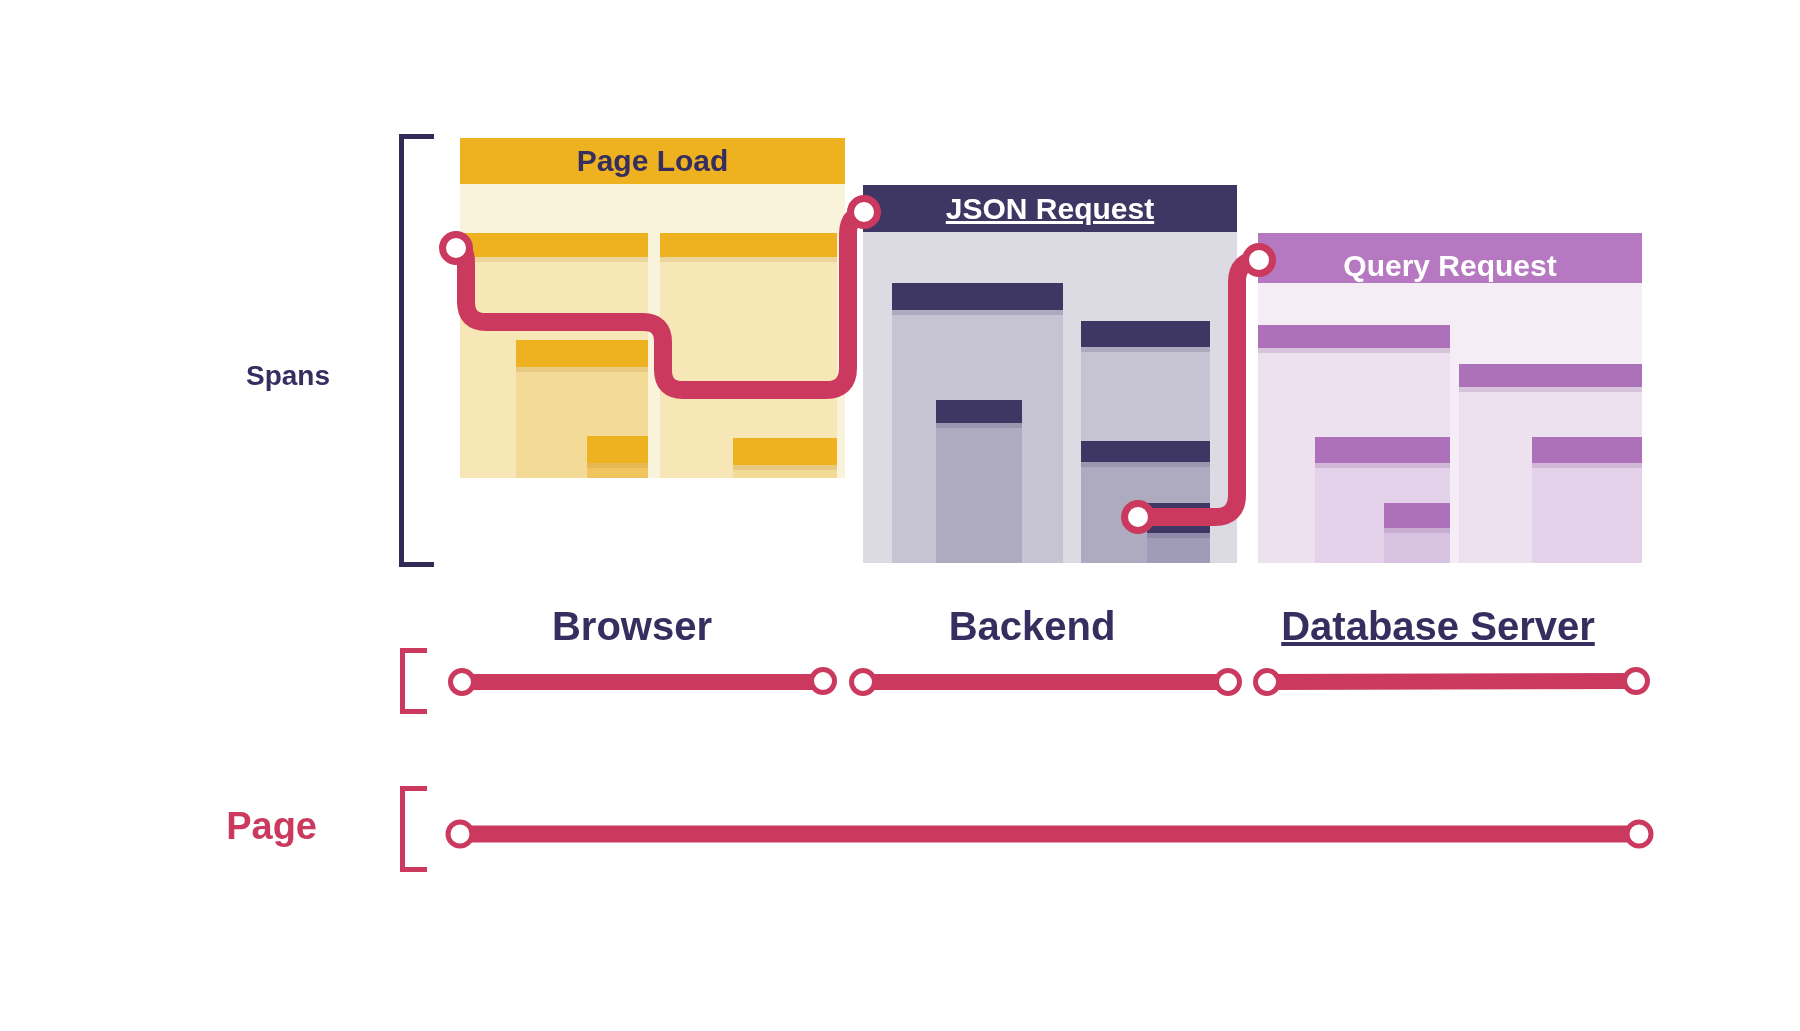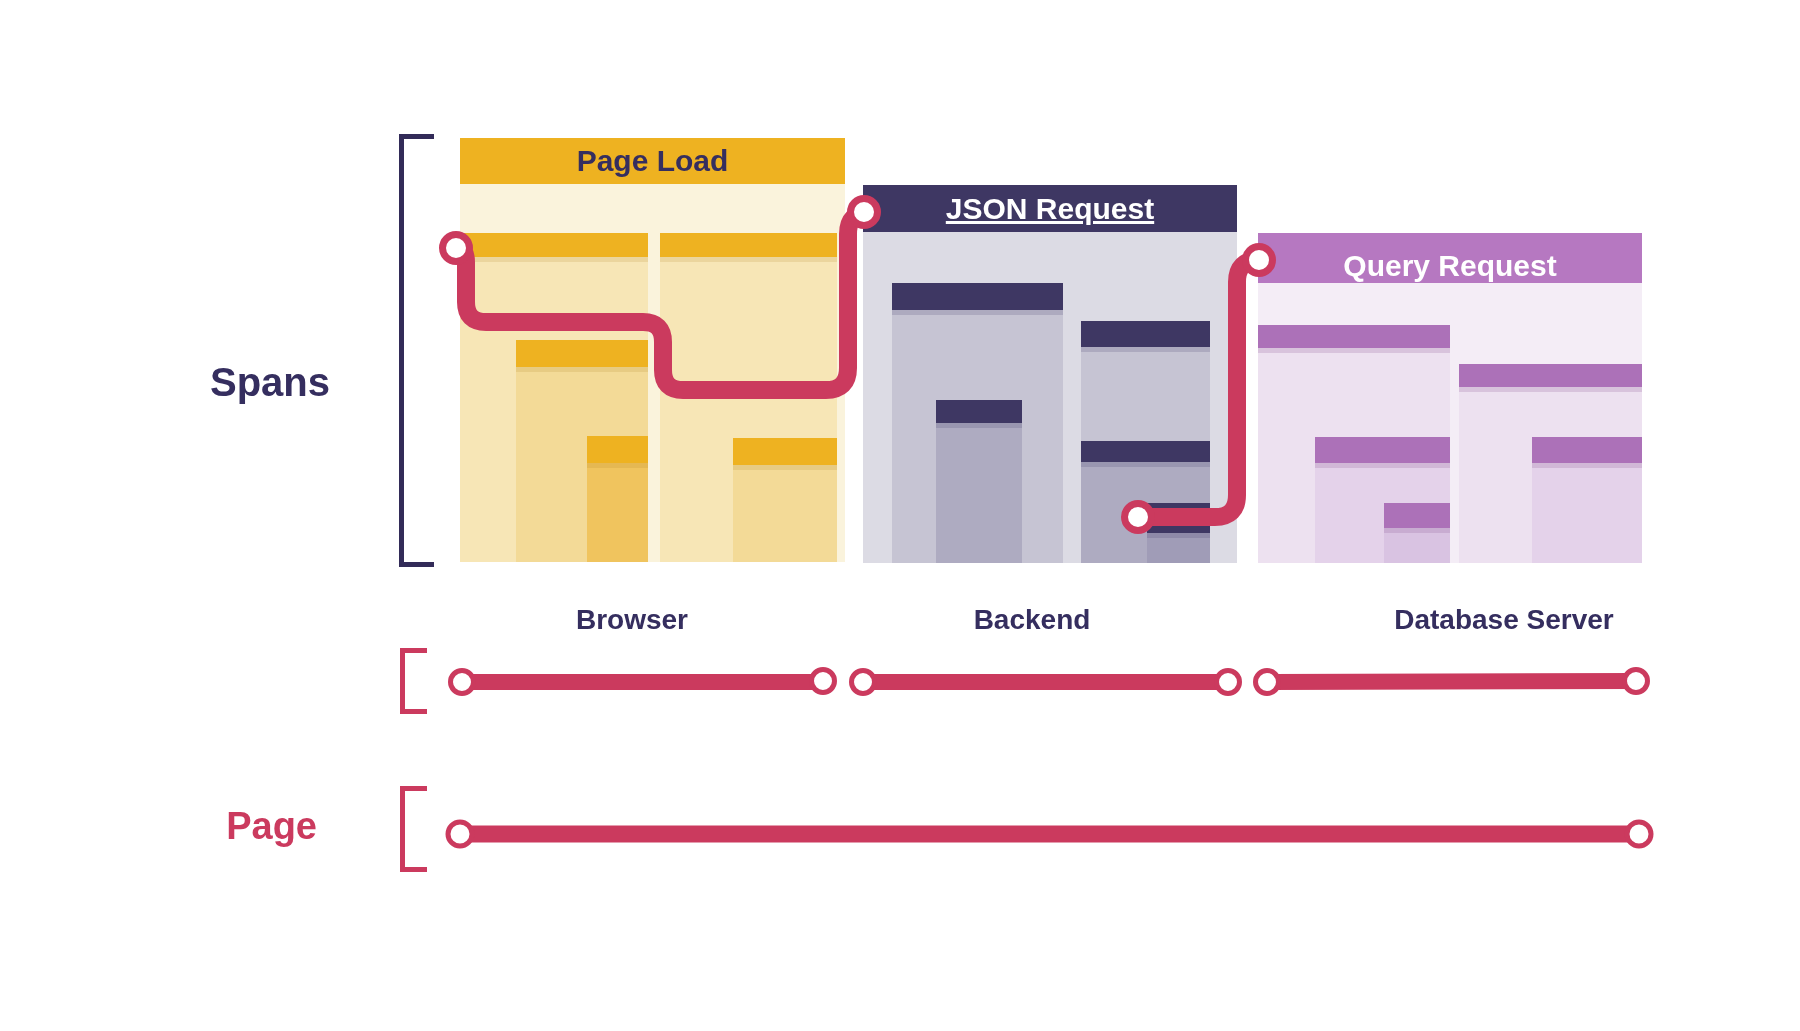--- a/index.html
+++ b/index.html
@@ -1,36 +1,36 @@
 <!DOCTYPE html>
 <html style="--red: #CB3A5E; --navy: #352E5F; --bracketNavy: #322B58; --gold: #EEB221; --cream1: #FAF3DC; --cream2: #F7E6B6; --cream3: #F3DA97; --cream4: #F0C45E; --indigo: #3E3763; --gray1: #DCDBE4; --gray2: #C6C4D3; --gray3: #AEABC1; --gray4: #A09CB7; --purple: #B678C1; --purpleBar: #AC71B8; --pink1: #F4EDF6; --pink2: #EDE1F0; --pink3: #E4D2EA; --pink4: #D9C3E2;"><head>
 <meta charset="utf-8">
 <style>
   html,body{margin:0;padding:0;background:#ffffff;}
   .canvas{position:relative;width:1800px;height:1031px;background:#ffffff;overflow:hidden;
           font-family:"Liberation Sans", sans-serif;}
 
   
   .row-label{position:absolute;font-weight:700;}
-  .spans-label{left:140px;top:360px;width:190px;text-align:right;font-size:40px;color:var(--navy);}
+  .spans-label{left:140px;top:360px;width:190px;text-align:right;font-size:28px;color:var(--navy);}
   .transactions-label{left:95px;top:651px;width:268px;text-align:center;font-size:36px;color:var(--red);}
   .trace-label{left:127px;top:805px;width:190px;text-align:right;font-size:38px;color:var(--red);}
 
   
   .bracket{position:absolute;box-sizing:border-box;}
   .bracket-spans{left:399px;top:134px;width:35px;height:433px;
     border-left:5px solid var(--bracketNavy);border-top:5px solid var(--bracketNavy);border-bottom:5px solid var(--bracketNavy);}
   .bracket-transactions{left:400px;top:648px;width:27px;height:66px;
     border-left:5px solid var(--red);border-top:5px solid var(--red);border-bottom:5px solid var(--red);}
   .bracket-trace{left:400px;top:786px;width:27px;height:86px;
     border-left:5px solid var(--red);border-top:5px solid var(--red);border-bottom:5px solid var(--red);}
 
   
   .panel{position:absolute;}
-  .panel-browser{left:460px;top:138px;width:385px;height:424px;}
+  .panel-browser{left:460px;top:138px;width:385px;height:340px;}
   .panel-backend{left:863px;top:185px;width:374px;height:378px;}
   .panel-db{left:1258px;top:233px;width:384px;height:330px;}
 
   .panel header{position:absolute;left:0;right:0;top:0;display:flex;align-items:center;justify-content:center;
     font-weight:700;font-size:30px;}
   .panel-browser header{height:46px;background:var(--gold);color:var(--navy);box-shadow:0 5px 0 rgba(170,120,20,.18);}
   .panel-backend header{height:47px;background:var(--indigo);color:#ffffff;box-shadow:0 5px 0 rgba(62,55,99,.18);text-decoration:underline;}
   .panel-db header{height:50px;background:var(--purple);color:#ffffff;box-shadow:0 5px 0 rgba(140,90,150,.22);align-items:flex-end;}
 
   .pbody{position:absolute;left:0;right:0;bottom:0;}
@@ -43,22 +43,22 @@
   .panel-browser .bar{background:var(--gold);box-shadow:0 5px 0 rgba(170,120,20,.15);}
   .panel-backend .bar{background:var(--indigo);box-shadow:0 5px 0 rgba(62,55,99,.18);}
   .panel-db .bar{background:var(--purpleBar);box-shadow:0 5px 0 rgba(140,90,150,.22);}
 
   .c2{background:var(--cream2);} .c3{background:var(--cream3);} .c4{background:var(--cream4);}
   .g2{background:var(--gray2);}  .g3{background:var(--gray3);}  .g4{background:var(--gray4);}
   .p2{background:var(--pink2);}  .p3{background:var(--pink3);}  .p4{background:var(--pink4);}
 
   
   .service-label{position:absolute;top:604px;width:400px;text-align:center;
-    font-weight:700;font-size:28px;color:var(--navy);}
-  .service-browser{left:432px;} .service-backend{left:832px;} .service-db{left:1304px;}
+    font-weight:700;font-size:40px;color:var(--navy);}
+  .service-browser{left:432px;} .service-backend{left:832px;} .service-db{left:1238px;text-decoration:underline;}
 
   
   .overlay{position:absolute;left:0;top:0;width:1800px;height:1031px;pointer-events:none;}
   .flow{fill:none;stroke:var(--red);stroke-width:18;}
   .tline{stroke:var(--red);stroke-width:16;}
   .trline{stroke:var(--red);stroke-width:17;}
   .node-big{fill:#ffffff;stroke:var(--red);stroke-width:7;}
   .node{fill:#ffffff;stroke:var(--red);stroke-width:5;}
 </style>
 </head>

